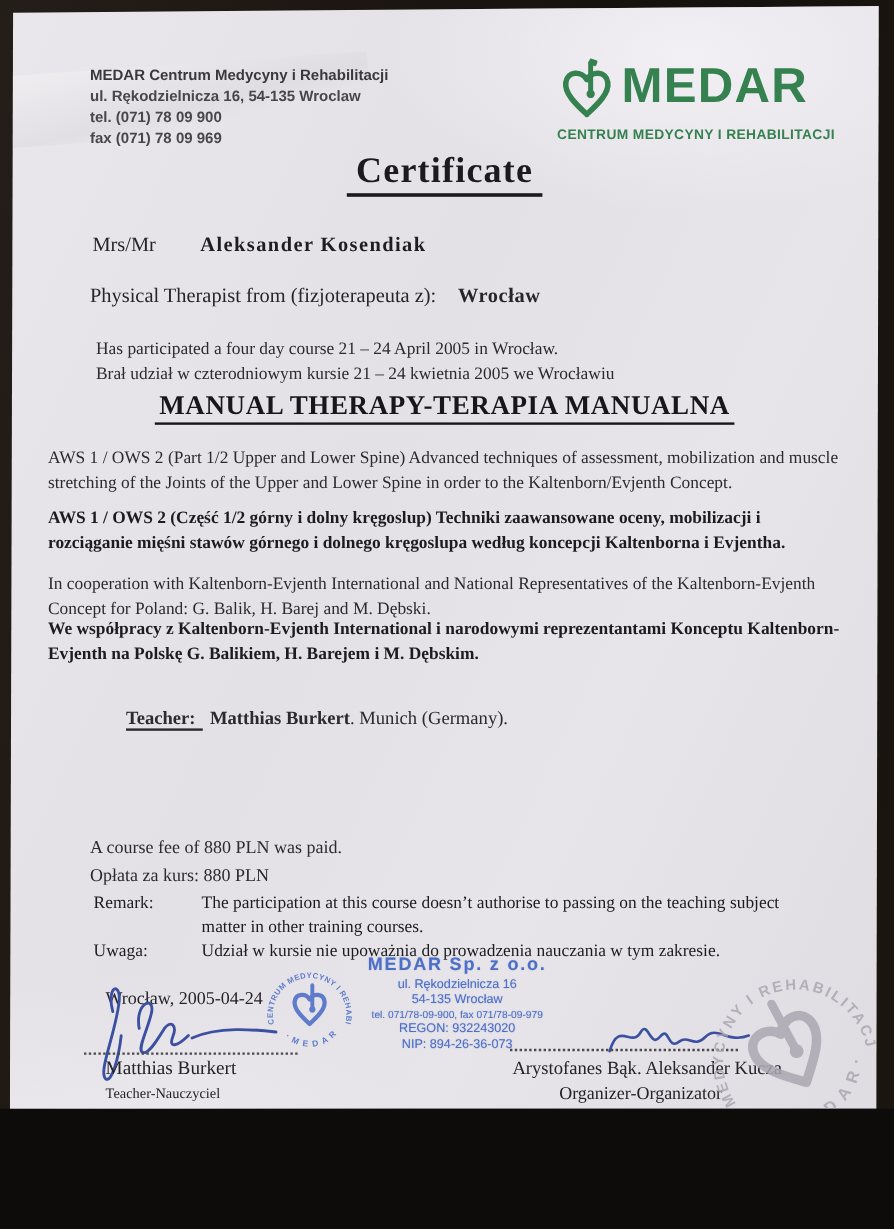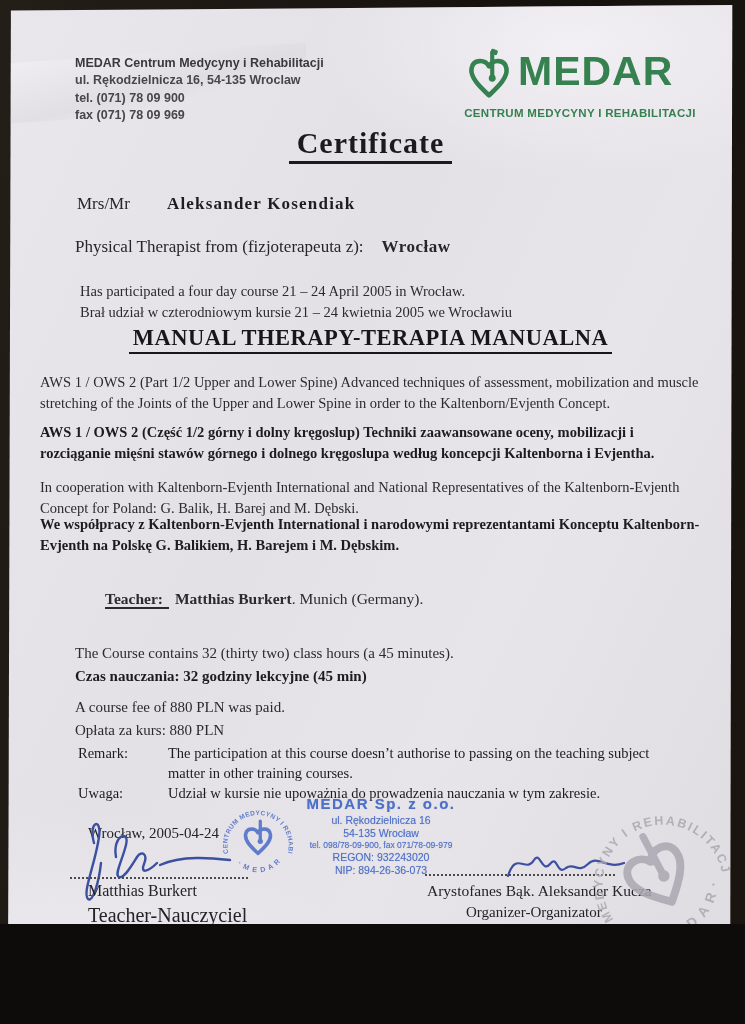--- a/index.html
+++ b/index.html
@@ -54,21 +54,21 @@
   .stamp-text .l2{font-size:10.5px;}
   .stamp-text .l3{font-size:8.5px;}
   .round-stamp{left:208px;top:795px;width:84px;height:84px;color:#5474ca;opacity:.92;}
   
   .dateline{left:80px;top:820px;font-size:15px;color:#232328;}
   .sig{color:#3c50a2;}
   .dotted{border-bottom:2px dotted #4a4a4e;height:0;}
   .dot-left{left:62px;top:872px;width:178px;}
   .dot-right{left:417px;top:869px;width:190px;}
   .name-left{left:80px;top:877px;font-size:16px;color:#232328;}
-  .role-left{left:80px;top:899px;font-size:20px;color:#232328;}
+  .role-left{left:80px;top:899px;font-size:12px;color:#232328;}
   .name-right{left:419px;top:877px;font-size:15.5px;color:#232328;}
   .role-right{left:458px;top:899px;font-size:15px;color:#232328;}
   .watermark{left:569px;top:791px;width:165px;height:165px;color:#b3b0b9;transform:rotate(-28deg);opacity:.85;}
   .footer{left:0;top:942px;width:100%;text-align:center;font-size:10.8px;line-height:1.55;color:#454549;}
   svg{display:block;}
 </style>
 </head>
 <body>
 
 <div class="page">
@@ -117,41 +117,37 @@
 
     <div class="abs para p-en">AWS 1 / OWS 2 (Part 1/2 Upper and Lower Spine)  Advanced techniques of assessment, mobilization and muscle stretching of the Joints of the Upper and Lower Spine in order to the Kaltenborn/Evjenth Concept.</div>
     <div class="abs para p-pl">AWS 1 / OWS 2 (Część 1/2 górny i dolny kręgoslup) Techniki zaawansowane oceny, mobilizacji i rozciąganie mięśni stawów górnego i dolnego kręgoslupa według koncepcji Kaltenborna i Evjentha.</div>
     <div class="abs para p-coop">In cooperation with Kaltenborn-Evjenth International and National Representatives of the Kaltenborn-Evjenth Concept for Poland: G. Balik, H. Barej and M. Dębski.</div>
     <div class="abs para p-coop-pl">We współpracy z Kaltenborn-Evjenth International i narodowymi reprezentantami Konceptu Kaltenborn-Evjenth na Polskę G. Balikiem, H. Barejem i M. Dębskim.</div>
 
     <div class="abs teacher">
       <span class="lbl">Teacher:</span><b>Matthias Burkert</b><span>.  Munich  (Germany).</span>
     </div>
 
-    <div class="abs hours">
-      <div>The Course contains 32 (thirty two) class hours (a 45 minutes).</div>
-      <div class="b">Czas nauczania:  32 godziny lekcyjne  (45 min)</div>
-    </div>
     <div class="abs fee">
       <div>A course fee of 880 PLN was paid.</div>
       <div>Opłata za kurs: 880 PLN</div>
     </div>
 
     <div class="abs remark">
       <div>Remark:</div>
       <div>The participation at this course doesn’t authorise to passing on the teaching subject matter in other training courses.</div>
       <div>Uwaga:</div>
       <div>Udział w kursie nie upoważnia do prowadzenia nauczania w tym zakresie.</div>
     </div>
 
     <div class="abs stamp-text sans">
       <div class="l1">MEDAR Sp. z o.o.</div>
       <div class="l2">ul. Rękodzielnicza 16</div>
       <div class="l2">54-135 Wrocław</div>
-      <div class="l3">tel. 098/78-09-900, fax 071/78-09-979</div>
+      <div class="l3">tel. 071/78-09-900, fax 071/78-09-979</div>
       <div class="l2">REGON: 932243020</div>
       <div class="l2">NIP: 894-26-36-073</div>
     </div>
 
     <svg class="abs round-stamp" viewBox="0 0 85 85">
       <defs>
         <path id="rs-top" d="M 12.5,54 A 31,31 0 1 1 72.5,54"></path>
         <path id="rs-bot" d="M 16.9,58.7 A 30,30 0 0 0 68.1,58.7"></path>
       </defs>
       <g fill="#5474ca" font-family="Liberation Sans, sans-serif" font-weight="bold">

